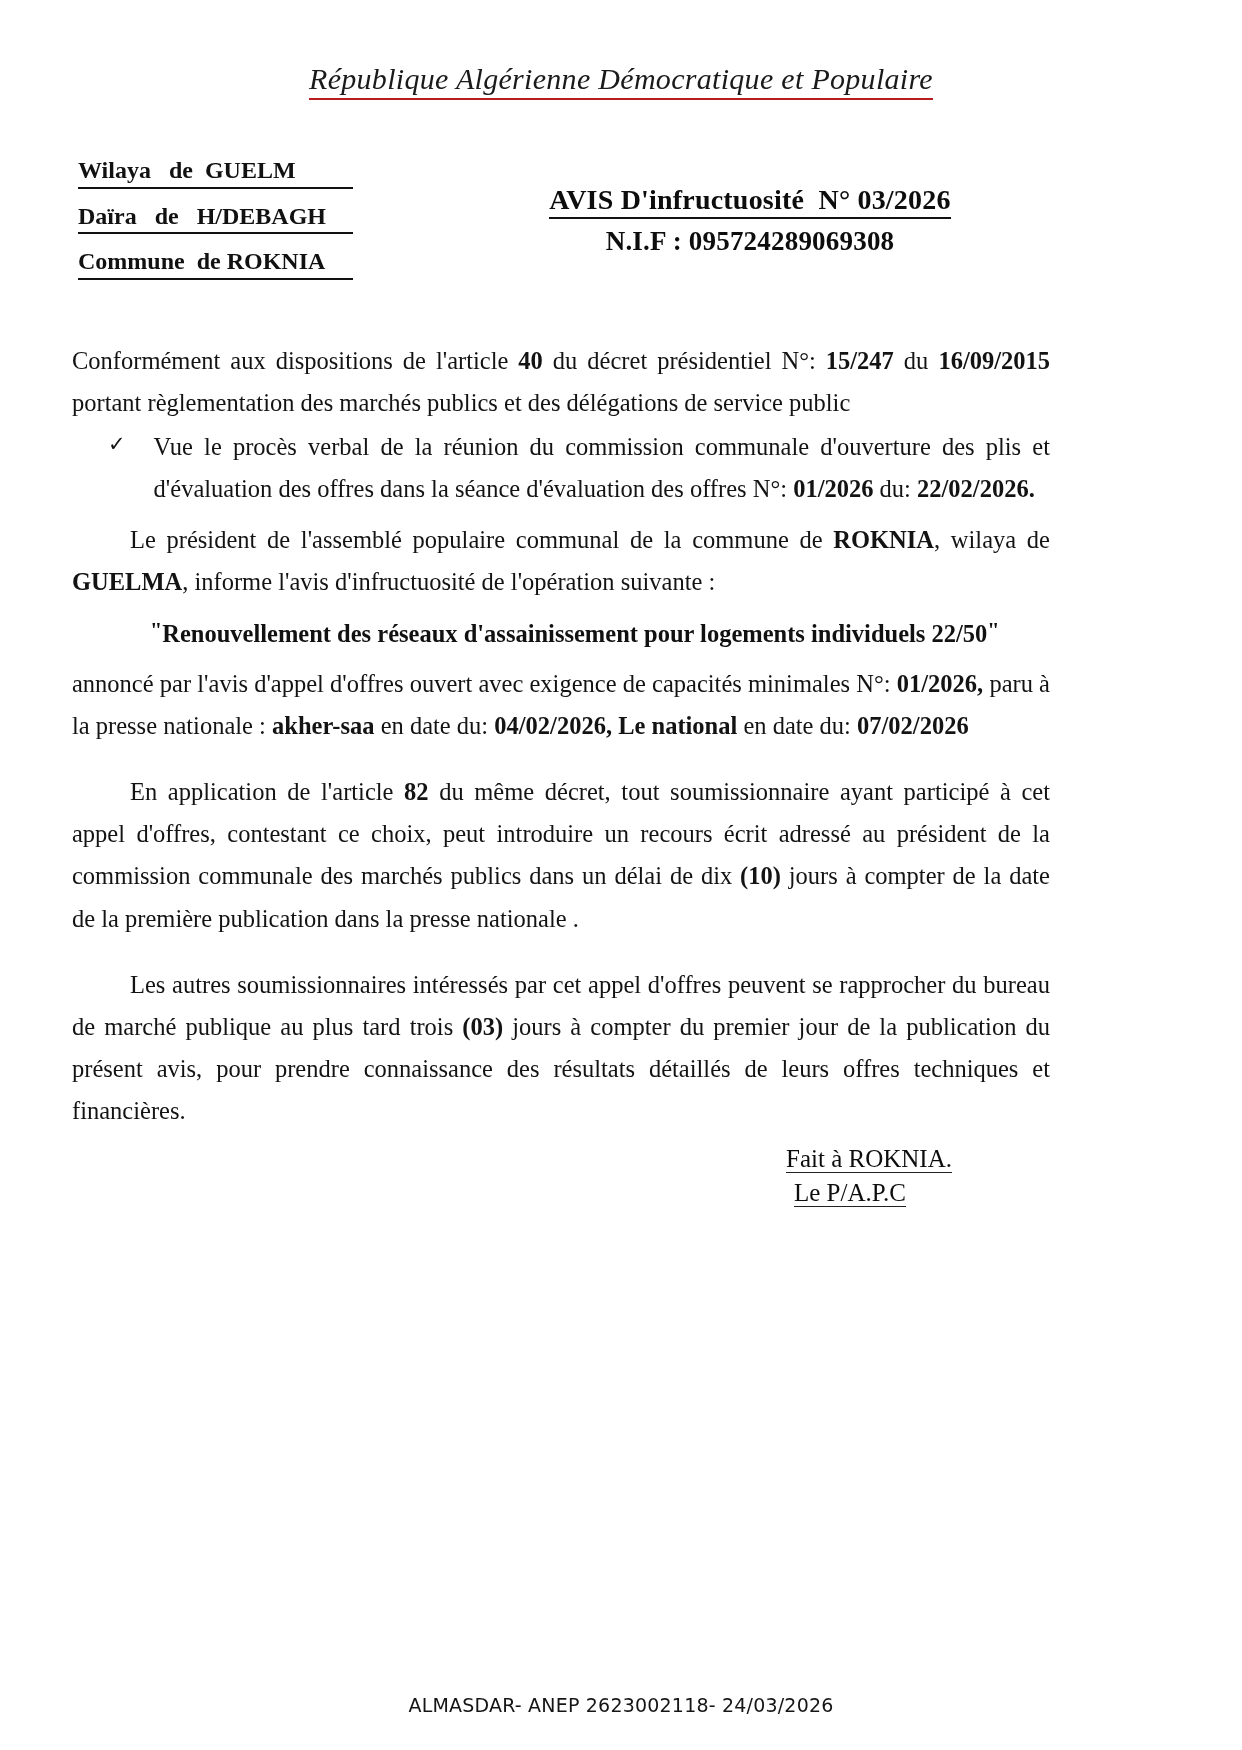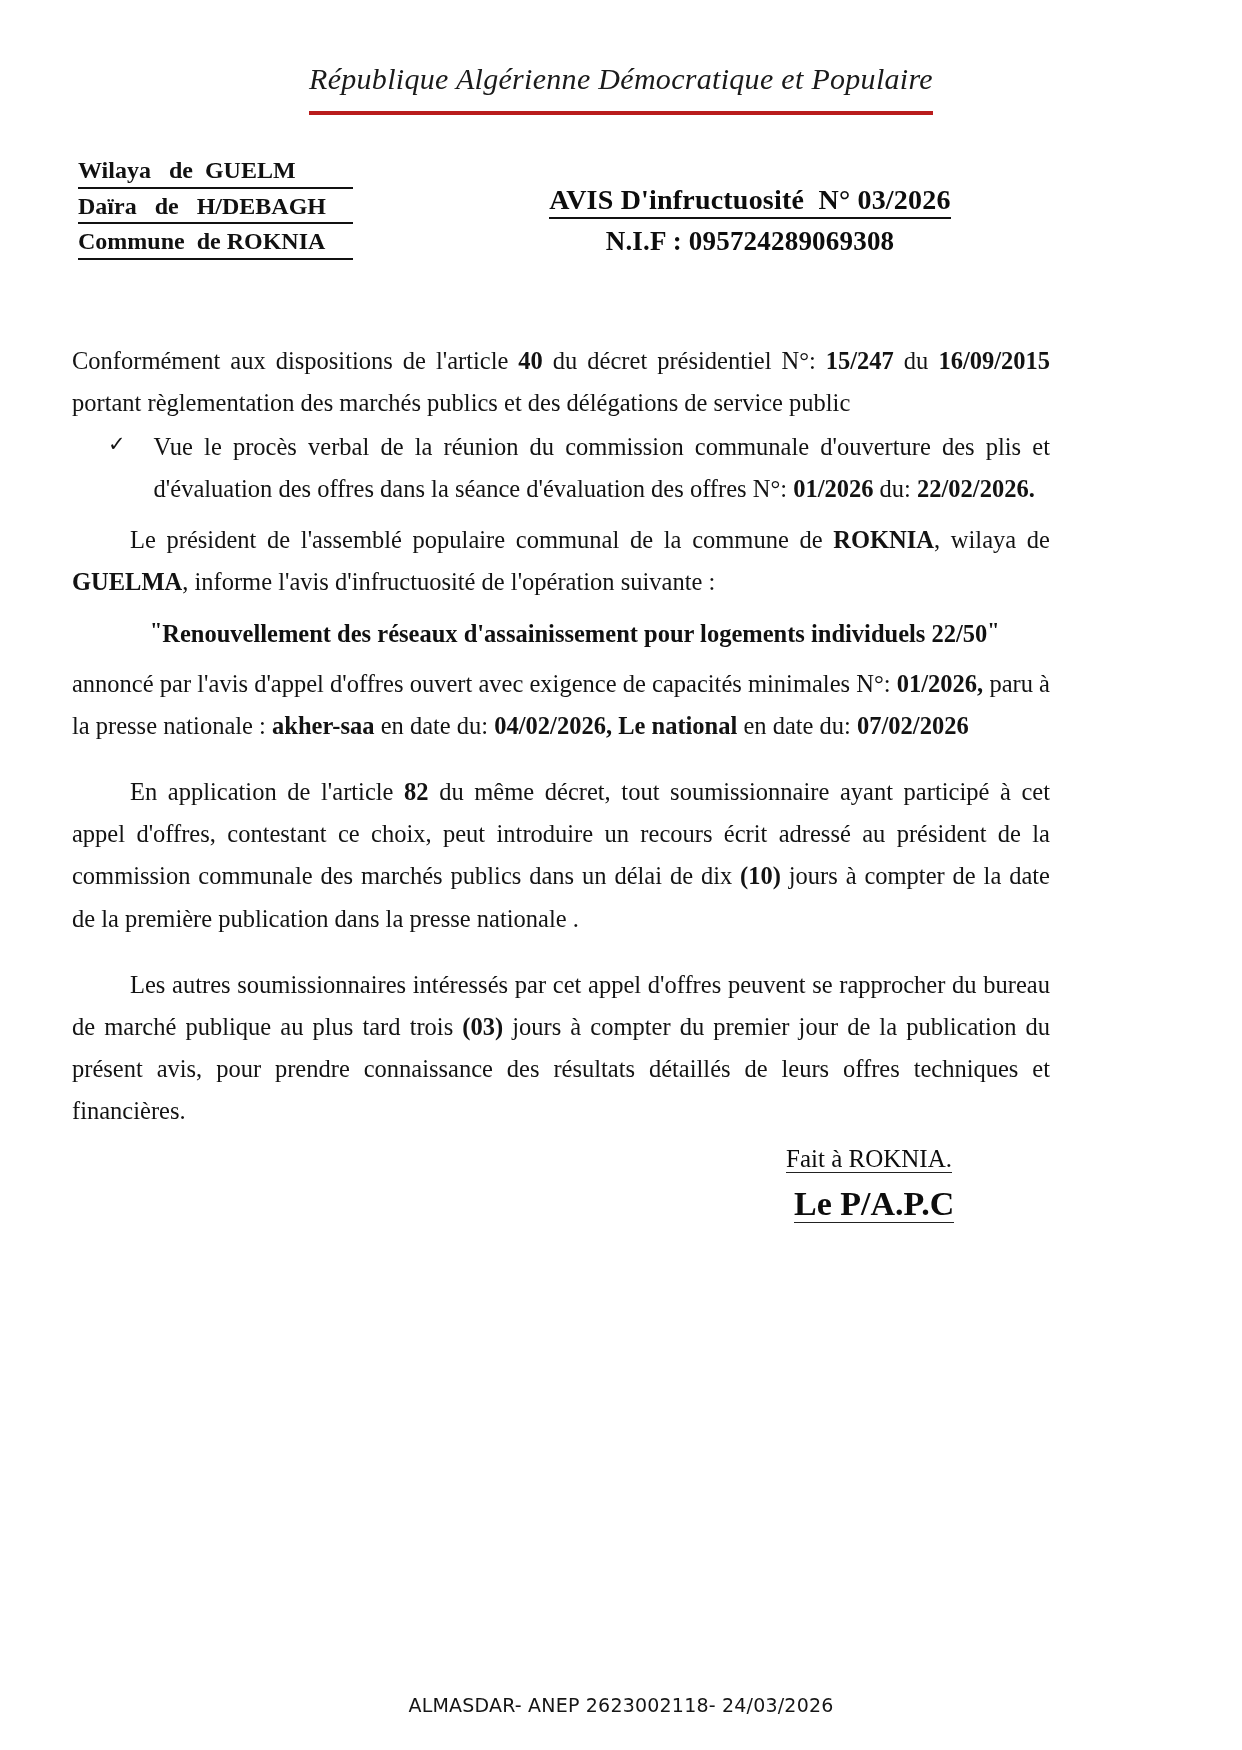--- a/index.html
+++ b/index.html
@@ -24,38 +24,38 @@
     top: 62px;
     left: 0;
     width: 100%;
     text-align: center;
     font-style: italic;
     font-size: 30px;
     letter-spacing: 0.3px;
     color: #1a1a1a;
   }
   .national-title span {
-    border-bottom: 4px solid #b91c1c;
-    padding-bottom: 16px;
+    border-bottom: 2px solid #b91c1c;
+    padding-bottom: 3px;
   }
 
   
   .admin-block {
     position: absolute;
     top: 155px;
     left: 78px;
     width: 275px;
   }
   .admin-line {
     font-weight: bold;
     font-size: 24px;
     line-height: 1.28;
     border-bottom: 2.6px solid #111;
     padding-bottom: 1px;
-    margin-bottom: 2px;
+    margin-bottom: 12px;
     white-space: pre;
     color: #111;
   }
 
   
   .avis-block {
     position: absolute;
     top: 184px;
     left: 430px;
     width: 640px;
@@ -147,23 +147,23 @@
     text-align: left;
   }
   .sign-place {
     font-size: 25px;
     margin-left: 86px;
   }
   .sign-place span {
     border-bottom: 1.6px solid #222;
   }
   .sign-role {
-    font-size: 34px;
-    font-weight: bold;
-    margin-top: 12px;
+    font-size: 25px;
+    font-weight: normal;
+    margin-top: 6px;
     margin-left: 94px;
   }
   .sign-role span {
     border-bottom: 1.6px solid #222;
   }
 
   
   .footer {
     position: absolute;
     bottom: 34px;

